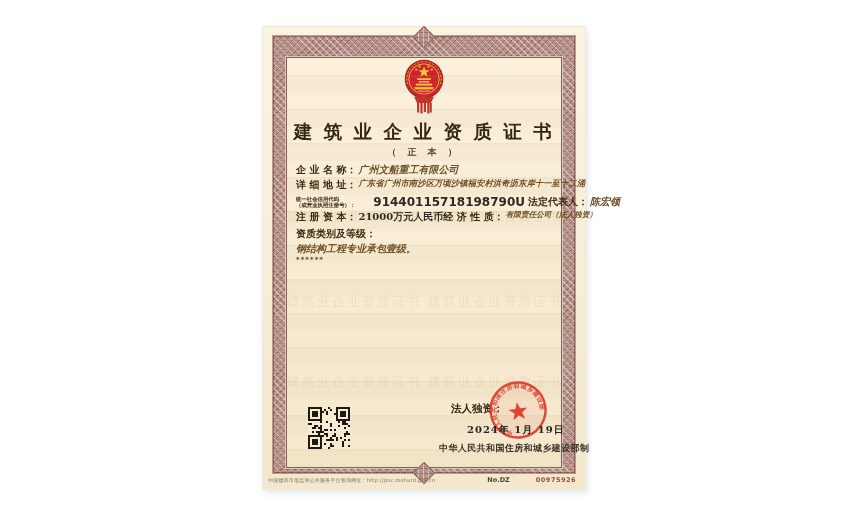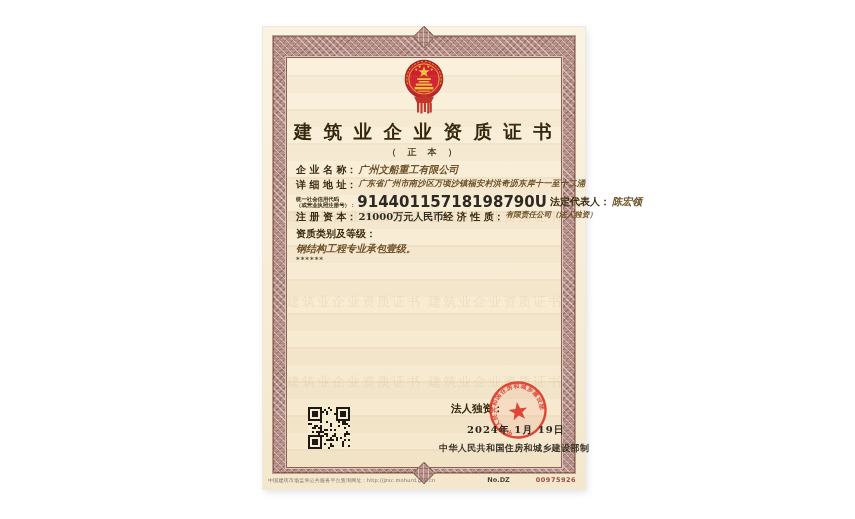--- a/index.html
+++ b/index.html
@@ -36,21 +36,21 @@
          letter-spacing:2.5px;white-space:nowrap;}
   .subtitle{margin-top:2px;text-align:center;font-size:9px;font-weight:bold;color:#4a3a1d;letter-spacing:4px;}
   
   .fields{position:absolute;top:105px;left:9px;right:2px;font-size:10px;color:#3f2f14;}
   .row{display:flex;align-items:flex-start;white-space:nowrap;height:15px;}
   .lbl{font-weight:bold;color:#3a2b10;}
   .val{font-style:italic;font-weight:600;color:#6e5228;margin-left:2px;}
   .row-address .val{font-size:8.3px;letter-spacing:.1px;}
   .row-code{height:17px;align-items:center;}
   .lbl-stack{display:inline-block;font-size:5.4px;line-height:6px;font-weight:bold;color:#3a2b10;}
-  .code-val{font-style:normal;font-weight:bold;color:#2e2a22;font-size:15px;margin:0 3px 0 2px;
+  .code-val{font-style:normal;font-weight:bold;color:#2e2a22;font-size:12px;margin:0 3px 0 18px;
             font-family:"DejaVu Sans","Liberation Sans",sans-serif;}
   .gap8{display:inline-block;width:8px;}
   .gap14{display:inline-block;width:14px;}
   .row-capital{height:17px;}
   .val-economic{font-size:7.6px;}
   .row-certno{height:16px;}
   .certno-val{font-style:normal;font-weight:bold;color:#2e2a22;
               font-family:"DejaVu Sans","Liberation Sans",sans-serif;}
   .row-category{height:15px;}
   .row-qual{height:13px;}

